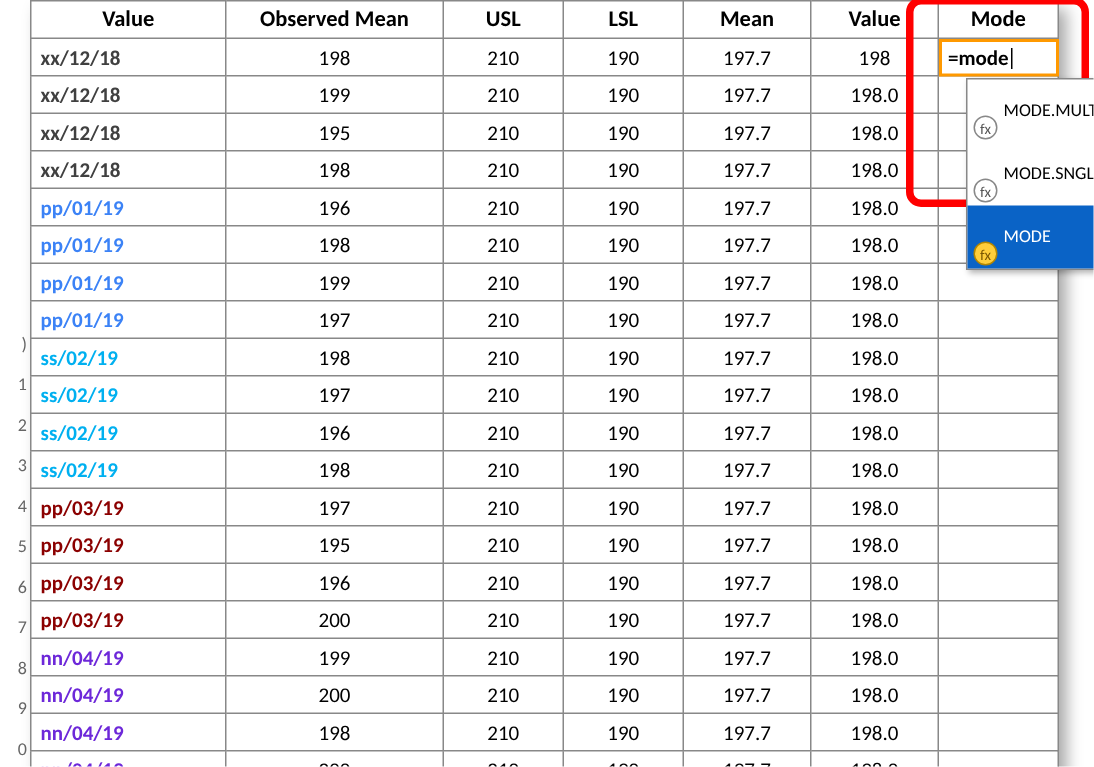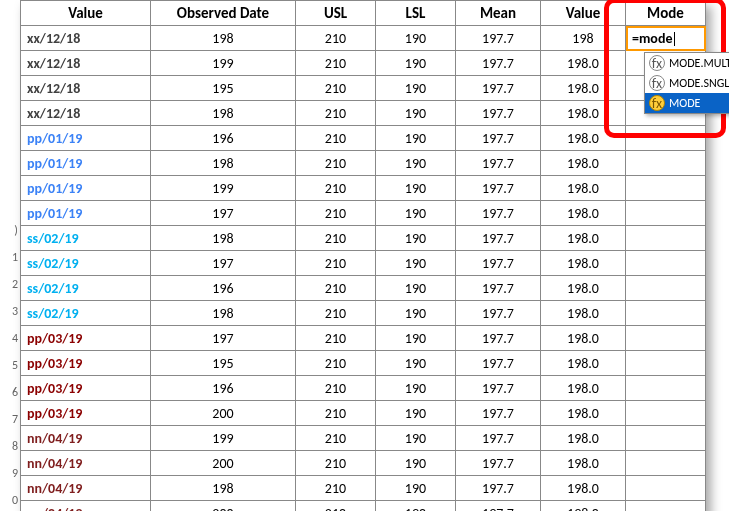--- a/index.html
+++ b/index.html
@@ -121,47 +121,48 @@
   .ac-item.selected {
     background: #0a63c6;
     color: #fff;
   }
   .ac-icon {
     width: 14px;
     height: 14px;
     display: inline-flex;
     align-items: center;
     justify-content: center;
-    font-size: 14px;
+    font-size: 10px;
     border-radius: 50%;
     border: 1px solid #888;
     background: #fff;
     color: #555;
     flex-shrink: 0;
+    margin-top: 22px;
   }
   .ac-item.selected .ac-icon {
     background: #ffce3b;
     border-color: #b38600;
     color: #7a5600;
   }
   
   col.c-date   { width: 130px; }
   col.c-obs    { width: 145px; }
   col.c-usl    { width: 80px;  }
   col.c-lsl    { width: 80px;  }
   col.c-mean   { width: 85px;  }
   col.c-median { width: 85px;  }
   col.c-mode   { width: 80px;  }
 
   
   .clr-red    { color: #404040; }
   .clr-olive  { color: #3b82f6; }
   .clr-cyan   { color: #00b0f0; margin-top: 40px; }
   .clr-darkred{ color: #8b0000; }
-  .clr-green  { color: #7f1d1d; }
+  .clr-green  { color: #6d28d9; }
 </style>
 </head>
 <body>
 
 <div class="wrapper">
 
   <div class="stub" id="stub">
       <div class="stub-row"></div>
       <div class="stub-row"></div>
       <div class="stub-row"></div>
@@ -190,21 +191,21 @@
           <col class="c-obs">
           <col class="c-usl">
           <col class="c-lsl">
           <col class="c-mean">
           <col class="c-median">
           <col class="c-mode">
       </colgroup>
       <thead>
         <tr>
           <th>Value</th>
-          <th>Observed Date</th>
+          <th>Observed Mean</th>
           <th>USL</th>
           <th>LSL</th>
           <th>Mean</th>
           <th>Value</th>
           <th>Mode</th>
         </tr>
       </thead>
       <tbody id="tbody">
           <tr>
             <td class="date clr-red">xx/12/18</td>

